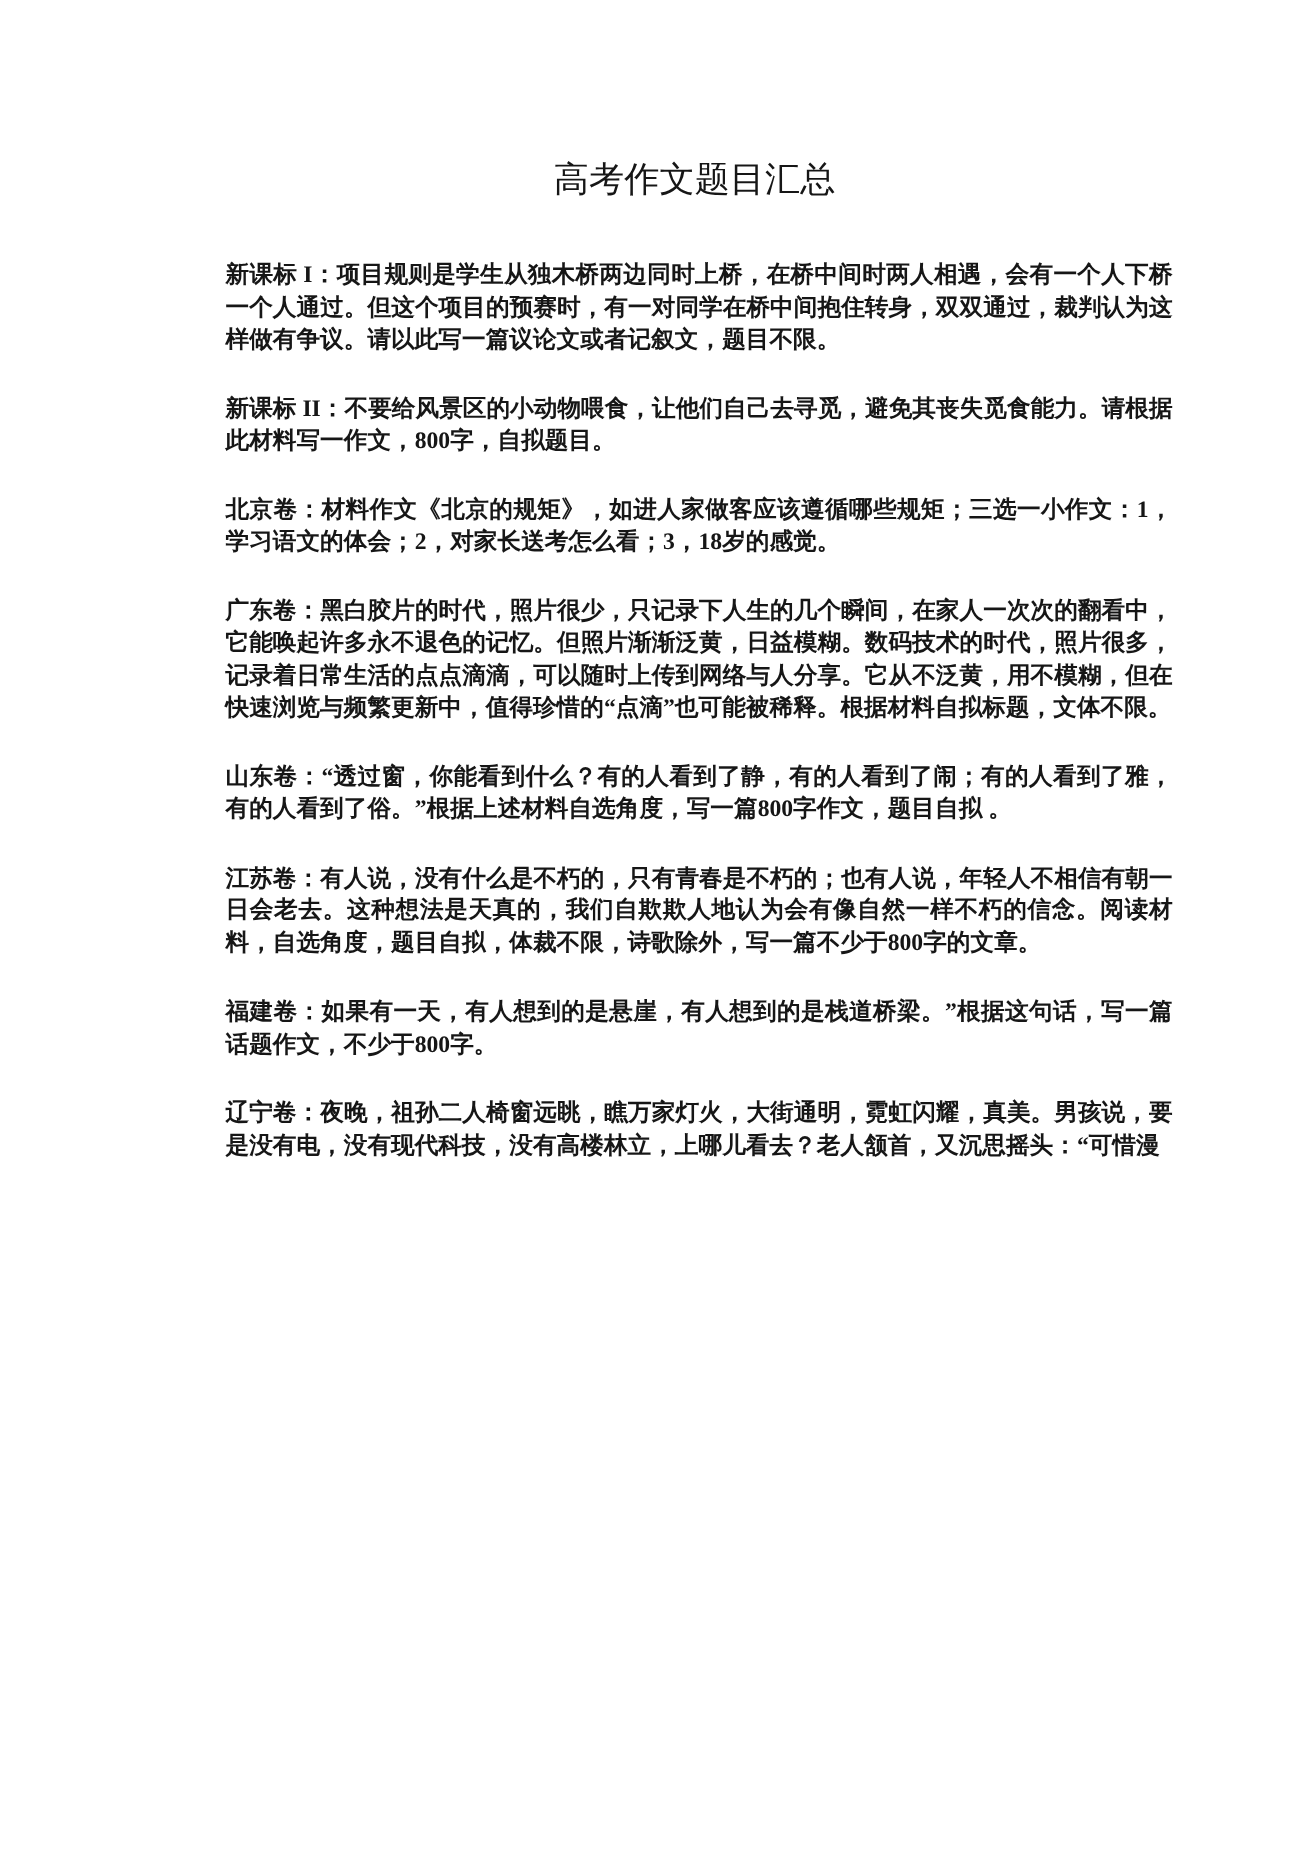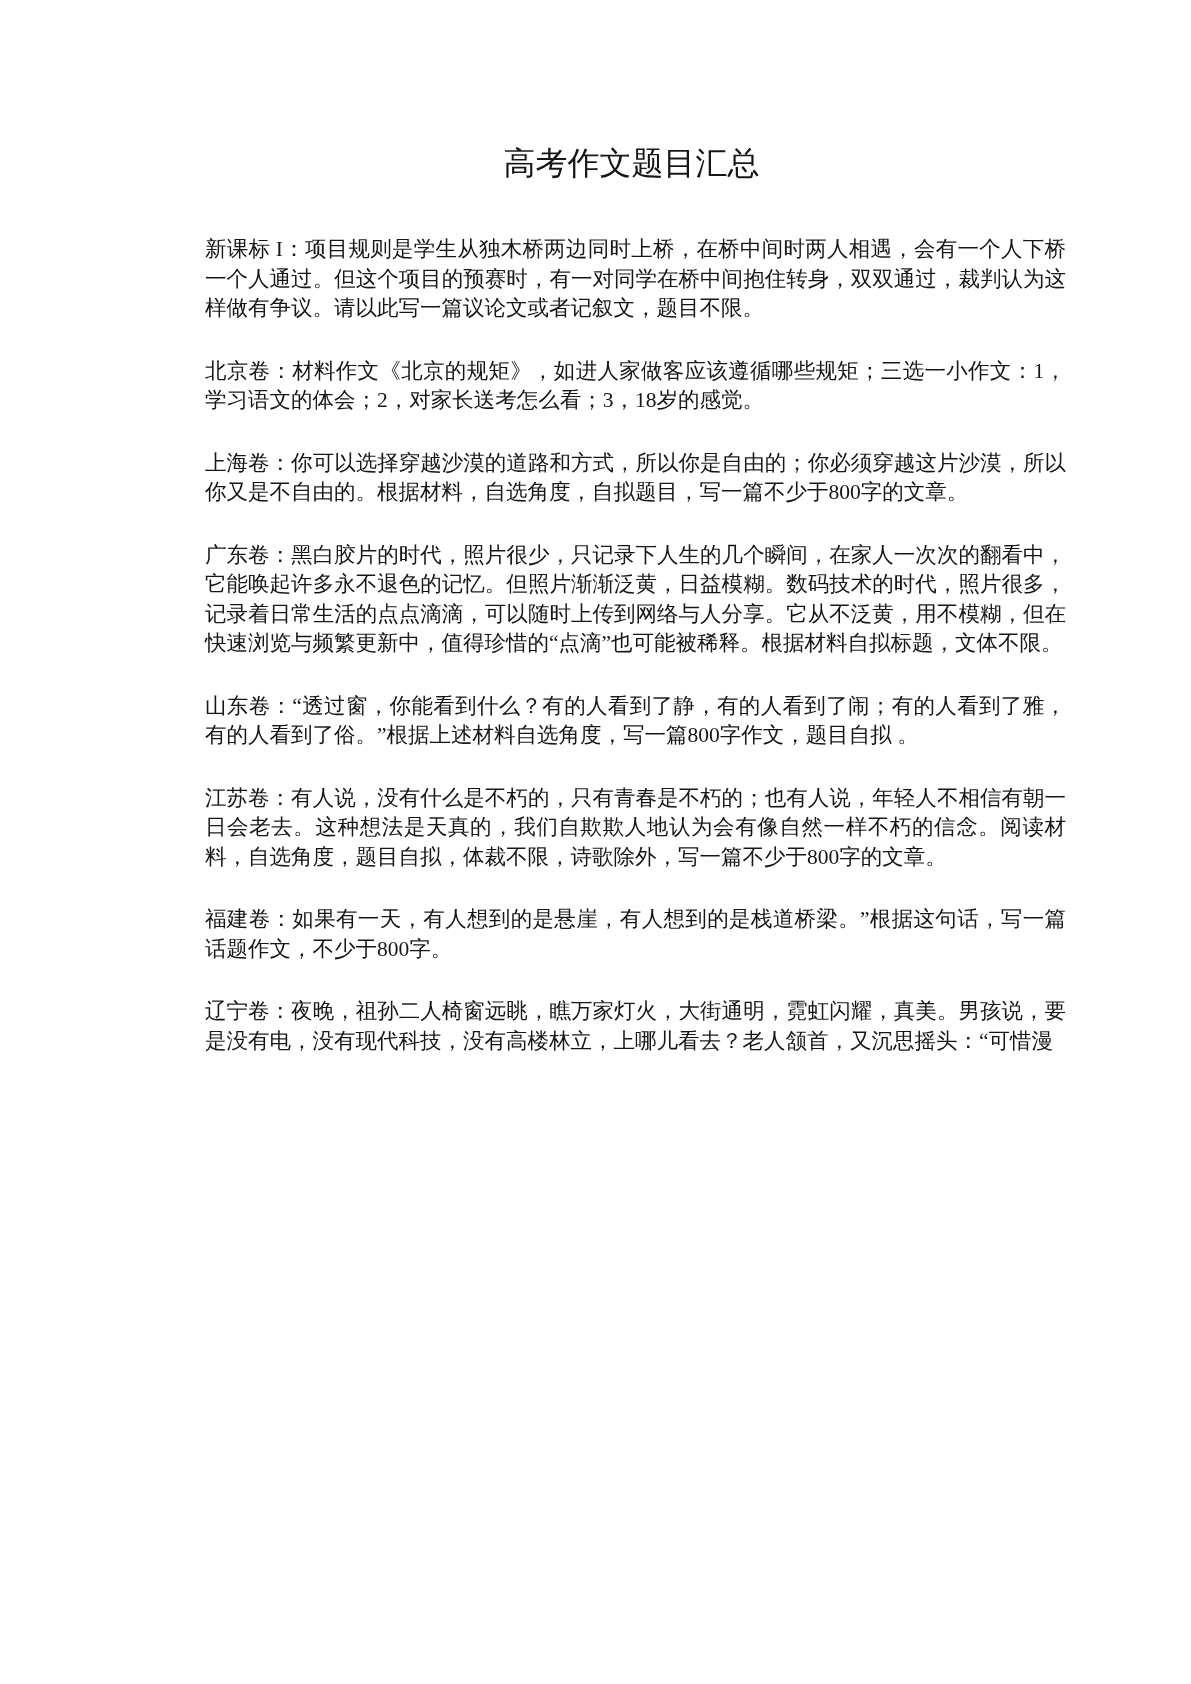--- a/index.html
+++ b/index.html
@@ -21,20 +21,21 @@
   .doc-title {
     font-size: 32px;
     font-weight: 400;
     line-height: 42px;
     text-align: center;
     margin: 142px 0 0 0;
     letter-spacing: 0;
   }
   .content {
     margin: 51px 161px 0 169px; 
+    font-weight: bold;
   }
   .topic {
     font-size: 21.5px;
     line-height: 29.5px;
     margin: 0 0 33px 0;
     text-align: justify;
     text-justify: inter-ideograph;
     word-break: break-all;
   }
   .topic:last-child { margin-bottom: 0; }
@@ -42,25 +43,25 @@
 </style>
 </head>
 <body>
 
 <div class="page">
   <h1 class="doc-title">高考作文题目汇总</h1>
 
   <main class="content">
     <p class="topic"><span class="topic-label">新课标 I：</span><span class="topic-text">项目规则是学生从独木桥两边同时上桥，在桥中间时两人相遇，会有一个人下桥一个人通过。但这个项目的预赛时，有一对同学在桥中间抱住转身，双双通过，裁判认为这样做有争议。请以此写一篇议论文或者记叙文，题目不限。</span></p>
 
+    <p class="topic"><span class="topic-label">新课标 II：</span><span class="topic-text">不要给风景区的小动物喂食，让他们自己去寻觅，避免其丧失觅食能力。请根据此材料写一作文，800字，自拟题目。</span></p>
 
     <p class="topic"><span class="topic-label">北京卷：</span><span class="topic-text">材料作文《北京的规矩》，如进人家做客应该遵循哪些规矩；三选一小作文：1，学习语文的体会；2，对家长送考怎么看；3，18岁的感觉。</span></p>
 
 
-    <p class="topic"><span class="topic-label">上海卷：</span><span class="topic-text">你可以选择穿越沙漠的道路和方式，所以你是自由的；你必须穿越这片沙漠，所以你又是不自由的。根据材料，自选角度，自拟题目，写一篇不少于800字的文章。</span></p>
 
     <p class="topic"><span class="topic-label">广东卷：</span><span class="topic-text">黑白胶片的时代，照片很少，只记录下人生的几个瞬间，在家人一次次的翻看中，它能唤起许多永不退色的记忆。但照片渐渐泛黄，日益模糊。数码技术的时代，照片很多，记录着日常生活的点点滴滴，可以随时上传到网络与人分享。它从不泛黄，用不模糊，但在快速浏览与频繁更新中，值得珍惜的“点滴”也可能被稀释。根据材料自拟标题，文体不限。</span></p>
 
     <p class="topic"><span class="topic-label">山东卷：</span><span class="topic-text">“透过窗，你能看到什么？有的人看到了静，有的人看到了闹；有的人看到了雅，有的人看到了俗。”根据上述材料自选角度，写一篇800字作文，题目自拟 。</span></p>
 
     <p class="topic"><span class="topic-label">江苏卷：</span><span class="topic-text">有人说，没有什么是不朽的，只有青春是不朽的；也有人说，年轻人不相信有朝一日会老去。这种想法是天真的，我们自欺欺人地认为会有像自然一样不朽的信念。阅读材料，自选角度，题目自拟，体裁不限，诗歌除外，写一篇不少于800字的文章。</span></p>
 
 
 
     <p class="topic"><span class="topic-label">福建卷：</span><span class="topic-text">如果有一天，有人想到的是悬崖，有人想到的是栈道桥梁。”根据这句话，写一篇话题作文，不少于800字。</span></p>

